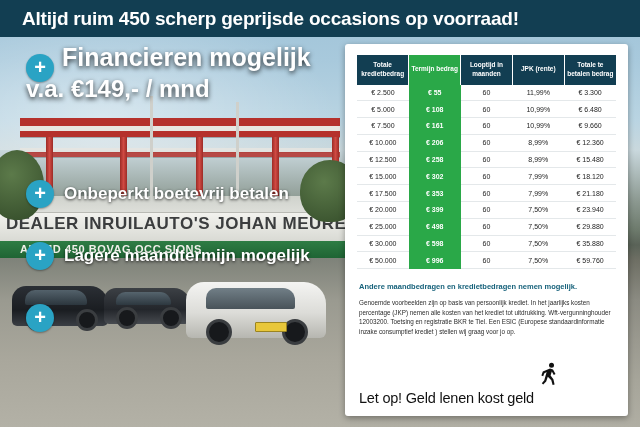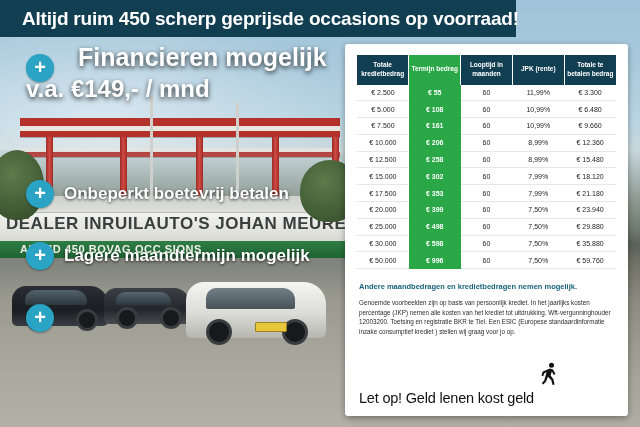--- a/index.html
+++ b/index.html
@@ -141,21 +141,21 @@
   }
   .tree {
     position: absolute;
     border-radius: 50% 50% 45% 45%;
     background: radial-gradient(circle at 40% 35%, #5c7a4a, #324a28);
   }
 
   
   .topbar {
     position: absolute;
-    left: 0; top: 0; width: 516px; height: 37px;
+    left: 0; top: 0; width: 640px; height: 37px;
     background: #123e52;
   }
   .topbar .headline {
     position: absolute;
     left: 22px; top: 8px;
     font-size: 19px;
     font-weight: bold;
     color: #ffffff;
     letter-spacing: -0.2px;
     white-space: nowrap;
@@ -193,21 +193,21 @@
   }
   .hero-block {
     position: absolute;
     left: 26px; top: 44px; width: 330px;
   }
   .hero-line1 {
     font-size: 25px;
     font-weight: bold;
     color: #ffffff;
     text-shadow: 0 2px 5px rgba(0,0,0,0.8);
-    margin-left: 52px;
+    margin-left: 36px;
     line-height: 1.1;
   }
   .hero-line2 {
     font-size: 24px;
     font-weight: bold;
     color: #ffffff;
     text-shadow: 0 2px 5px rgba(0,0,0,0.8);
     margin-top: 4px;
     line-height: 1.1;
   }

